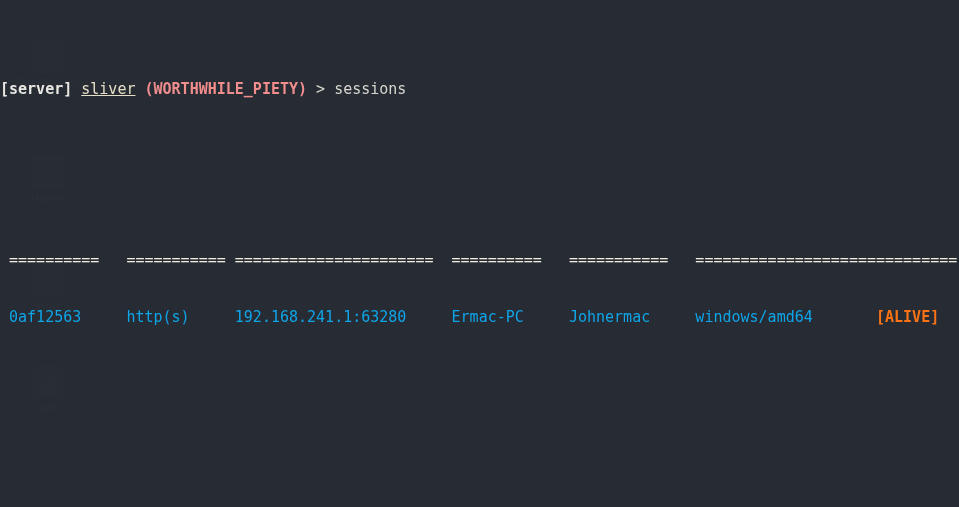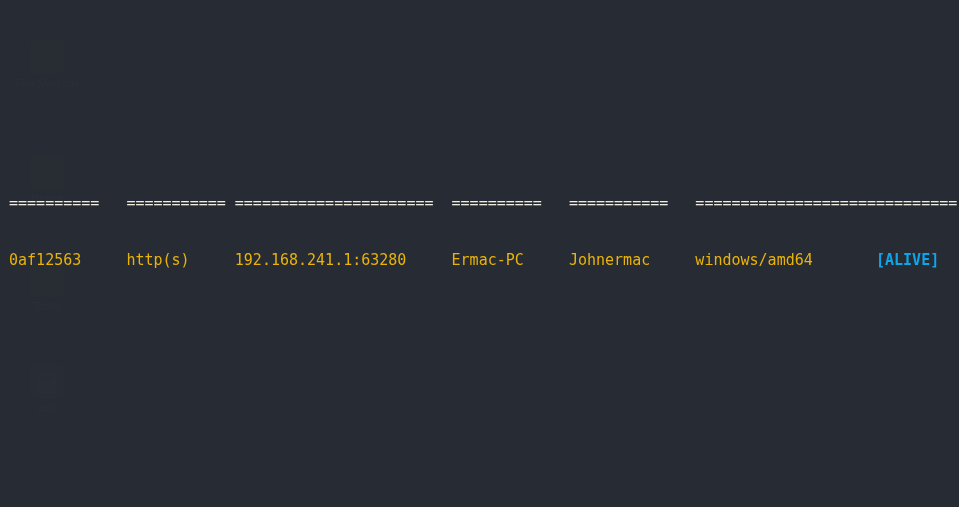--- a/index.html
+++ b/index.html
@@ -100,22 +100,22 @@
 
   
   .c-bracket { color: #e8e8e3; font-weight: bold; }
   .c-sliver  { color: #e6dfc8; text-decoration: underline; }
   .c-session { color: #f08d8d; font-weight: bold; }
   .c-arrow   { color: #d7d7cf; }
   .c-cmd     { color: #d7d7cf; }
 
   .c-head    { color: #d9d4c4; }
   .c-sep     { color: #f0ece0; }
-  .c-row     { color: #eab308; }
-  .c-alive   { color: #0ea5e9; font-weight: bold; }
+  .c-row     { color: #0ea5e9; }
+  .c-alive   { color: #f97316; font-weight: bold; }
 </style>
 </head>
 <body>
 
 <div id="wallpaper">
   <div class="dragon">
     <svg viewBox="0 0 420 430" xmlns="http://www.w3.org/2000/svg">
       <g fill="none" stroke="#2b3038" stroke-width="22" stroke-linecap="round">
         <path d="M60 120 C60 40 170 20 250 55"></path>
         <path d="M60 120 C60 210 150 250 250 265 C330 277 380 320 395 400"></path>
@@ -149,20 +149,21 @@
   <div class="desk-icon icon-soft">
     <span class="glyph lock"></span>
     <span>soft</span>
   </div>
 </div>
 
 <div id="terminal">
   <div id="screen">
 
     
+    <div class="line"><span class="c-bracket">[server]</span><span class="c-arrow"> </span><span class="c-sliver">sliver</span><span class="c-arrow"> </span><span class="c-session">(WORTHWHILE_PIETY)</span><span class="c-arrow"> </span><span class="c-arrow">&gt;</span><span class="c-arrow"> </span><span class="c-cmd">sessions</span></div>
 
     <div class="blank"></div>
 
     
     <div class="line"><span class="c-sep"> ==========   =========== ======================  ==========   ===========   =============================</span></div>
     <div class="line"><span class="c-row"> 0af12563     http(s)     192.168.241.1:63280     Ermac-PC     Johnermac     windows/amd64       </span><span class="c-alive">[ALIVE]</span></div>
 
     <div class="blank"></div>
 
     

